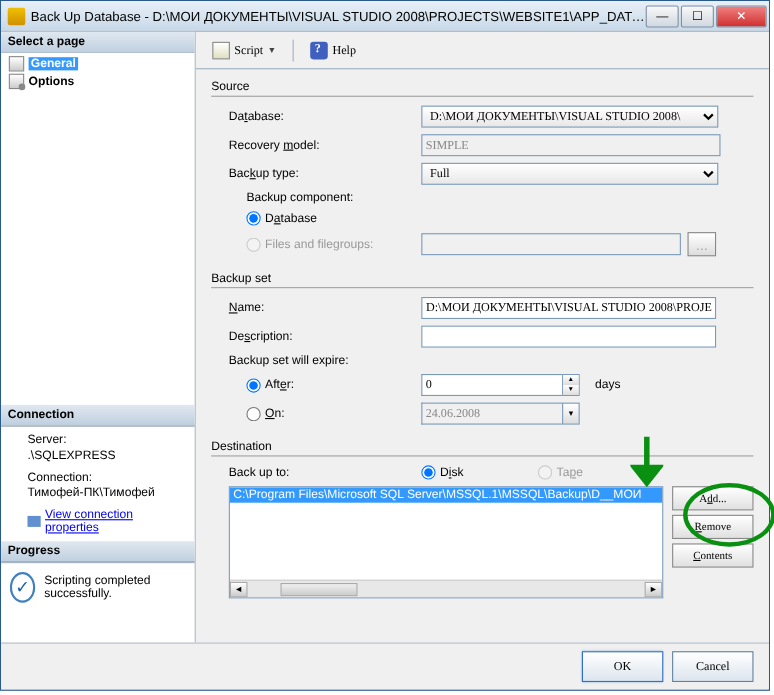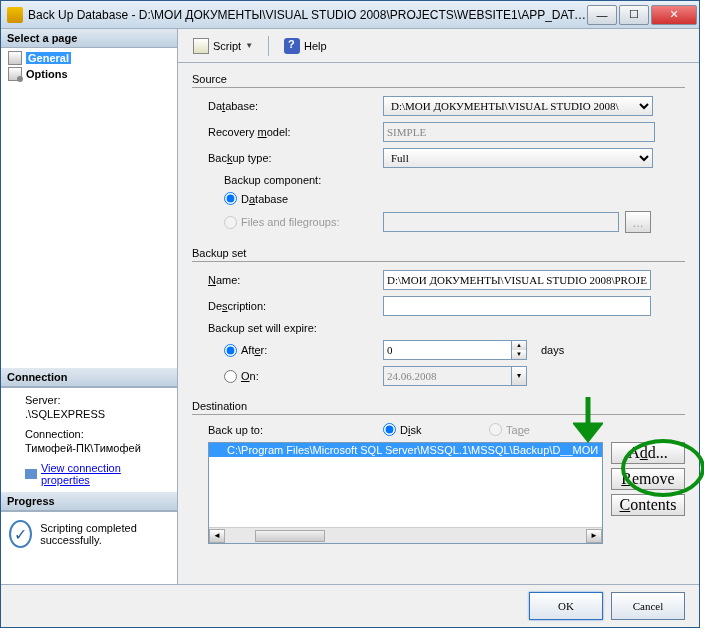--- a/index.html
+++ b/index.html
@@ -29,21 +29,21 @@
 .conn-value { color: #000; margin-bottom: 8px; }
 .conn-link { color: #0000ee; text-decoration: underline; display: flex; align-items: center; gap: 4px; }
 .conn-link-icon { width: 14px; height: 10px; background: #6090d0; display: inline-block; }
 
 .progress-section { border-top: 1px solid #a0b0c0; padding: 8px; }
 .progress-row { display: flex; align-items: center; gap: 8px; }
 .progress-icon { width: 28px; height: 28px; border: 2px solid #4080c0; border-radius: 50%; display: flex; align-items: center; justify-content: center; color: #2060a0; font-size: 16px; }
 
 .right-pane { flex: 1; background: #f0f0f0; display: flex; flex-direction: column; }
 .toolbar { height: 34px; border-bottom: 1px solid #a0b0c0; display: flex; align-items: center; padding: 0 8px; gap: 4px; }
-.tool-btn { display: flex; align-items: center; gap: 4px; padding: 3px 6px; background: transparent; border: 1px solid transparent; }
+.tool-btn { display: flex; align-items: center; gap: 4px; padding: 3px 6px; background: transparent; border: 1px solid transparent; font-family: Liberation Serif, serif; }
 .tool-icon { width: 16px; height: 16px; display: inline-block; }
 .tool-icon.script { background: linear-gradient(#fff, #e0e0c0); border: 1px solid #888; }
 .tool-icon.help { background: #4060c0; border-radius: 3px; position: relative; }
 .tool-icon.help::after { content: "?"; color: #fff; font-weight: bold; position: absolute; left: 4px; top: 0; }
 .tool-sep { width: 1px; height: 20px; background: #a0b0c0; margin: 0 4px; }
 .dd-arrow { font-size: 8px; color: #444; }
 
 .form-area { flex: 1; padding: 10px 14px; overflow: auto; }
 fieldset { border: none; margin-bottom: 8px; }
 .group-label { border-bottom: 1px solid #a0a0a0; padding-bottom: 2px; margin-bottom: 8px; }
@@ -63,27 +63,27 @@
 
 .spinner { display: flex; }
 .spinner input { width: 128px; border-right: none; }
 .spin-btns { display: flex; flex-direction: column; border: 1px solid #7a9ab8; }
 .spin-btns div { width: 14px; height: 9px; background: linear-gradient(#fff,#ddd); font-size: 6px; text-align: center; line-height: 8px; }
 .date-input { display: flex; }
 .date-input input { width: 128px; border-right: none; }
 .date-dd { width: 16px; border: 1px solid #7a9ab8; background: linear-gradient(#fff,#ddd); font-size: 8px; text-align: center; line-height: 18px; }
 
 .dest-list { width: 395px; height: 102px; border: 1px solid #7a9ab8; background: #fff; overflow: auto; position: relative; }
-.dest-item { background: #3399ff; color: #fff; white-space: nowrap; padding: 1px 18px; }
+.dest-item { background: #3399ff; color: #fff; white-space: nowrap; padding: 1px 3px; }
 .dest-scroll { position: absolute; bottom: 0; left: 0; right: 0; height: 16px; background: #e8e8e8; border-top: 1px solid #ccc; display:flex; align-items:center; }
 .dest-scroll .sb-l, .dest-scroll .sb-r { width:16px; height:14px; background:linear-gradient(#fff,#ccc); border:1px solid #aaa; text-align:center; font-size:8px; line-height:12px; }
 .dest-scroll .sb-thumb { width:70px; height:12px; background:linear-gradient(#f0f0f0,#ccc); border:1px solid #aaa; margin-left:30px; }
 
 .dest-buttons { display: flex; flex-direction: column; gap: 4px; margin-left: 8px; }
-.std-btn { width: 74px; height: 22px; border: 1px solid #888; background: linear-gradient(#fff, #e0e0e0); font-family: Tahoma; font-size: 16px; }
+.std-btn { width: 74px; height: 22px; border: 1px solid #888; background: linear-gradient(#fff, #e0e0e0); font-family: Tahoma; font-size: 10px; }
 
 .bottom-bar { height: 42px; border-top: 1px solid #a0b0c0; display: flex; justify-content: flex-end; align-items: center; padding-right: 14px; gap: 8px; background: #f0f0f0; }
 .dlg-btn { width: 74px; height: 28px; border: 1px solid #6080a0; background: linear-gradient(#fff, #dde5ee); font-family: Tahoma; font-size: 11px; }
 .dlg-btn.primary { border: 1px solid #3070c0; box-shadow: 0 0 2px #60a0e0; }
 
 
 .annot-arrow { position: absolute; left: 572px; top: 394px; pointer-events: none; }
 .annot-arrow svg { display: block; }
 .annot-circle { position: absolute; left: 620px; top: 438px; width: 84px; height: 58px; border: 4px solid #0a9010; border-radius: 50%; pointer-events: none; }
 </style>

